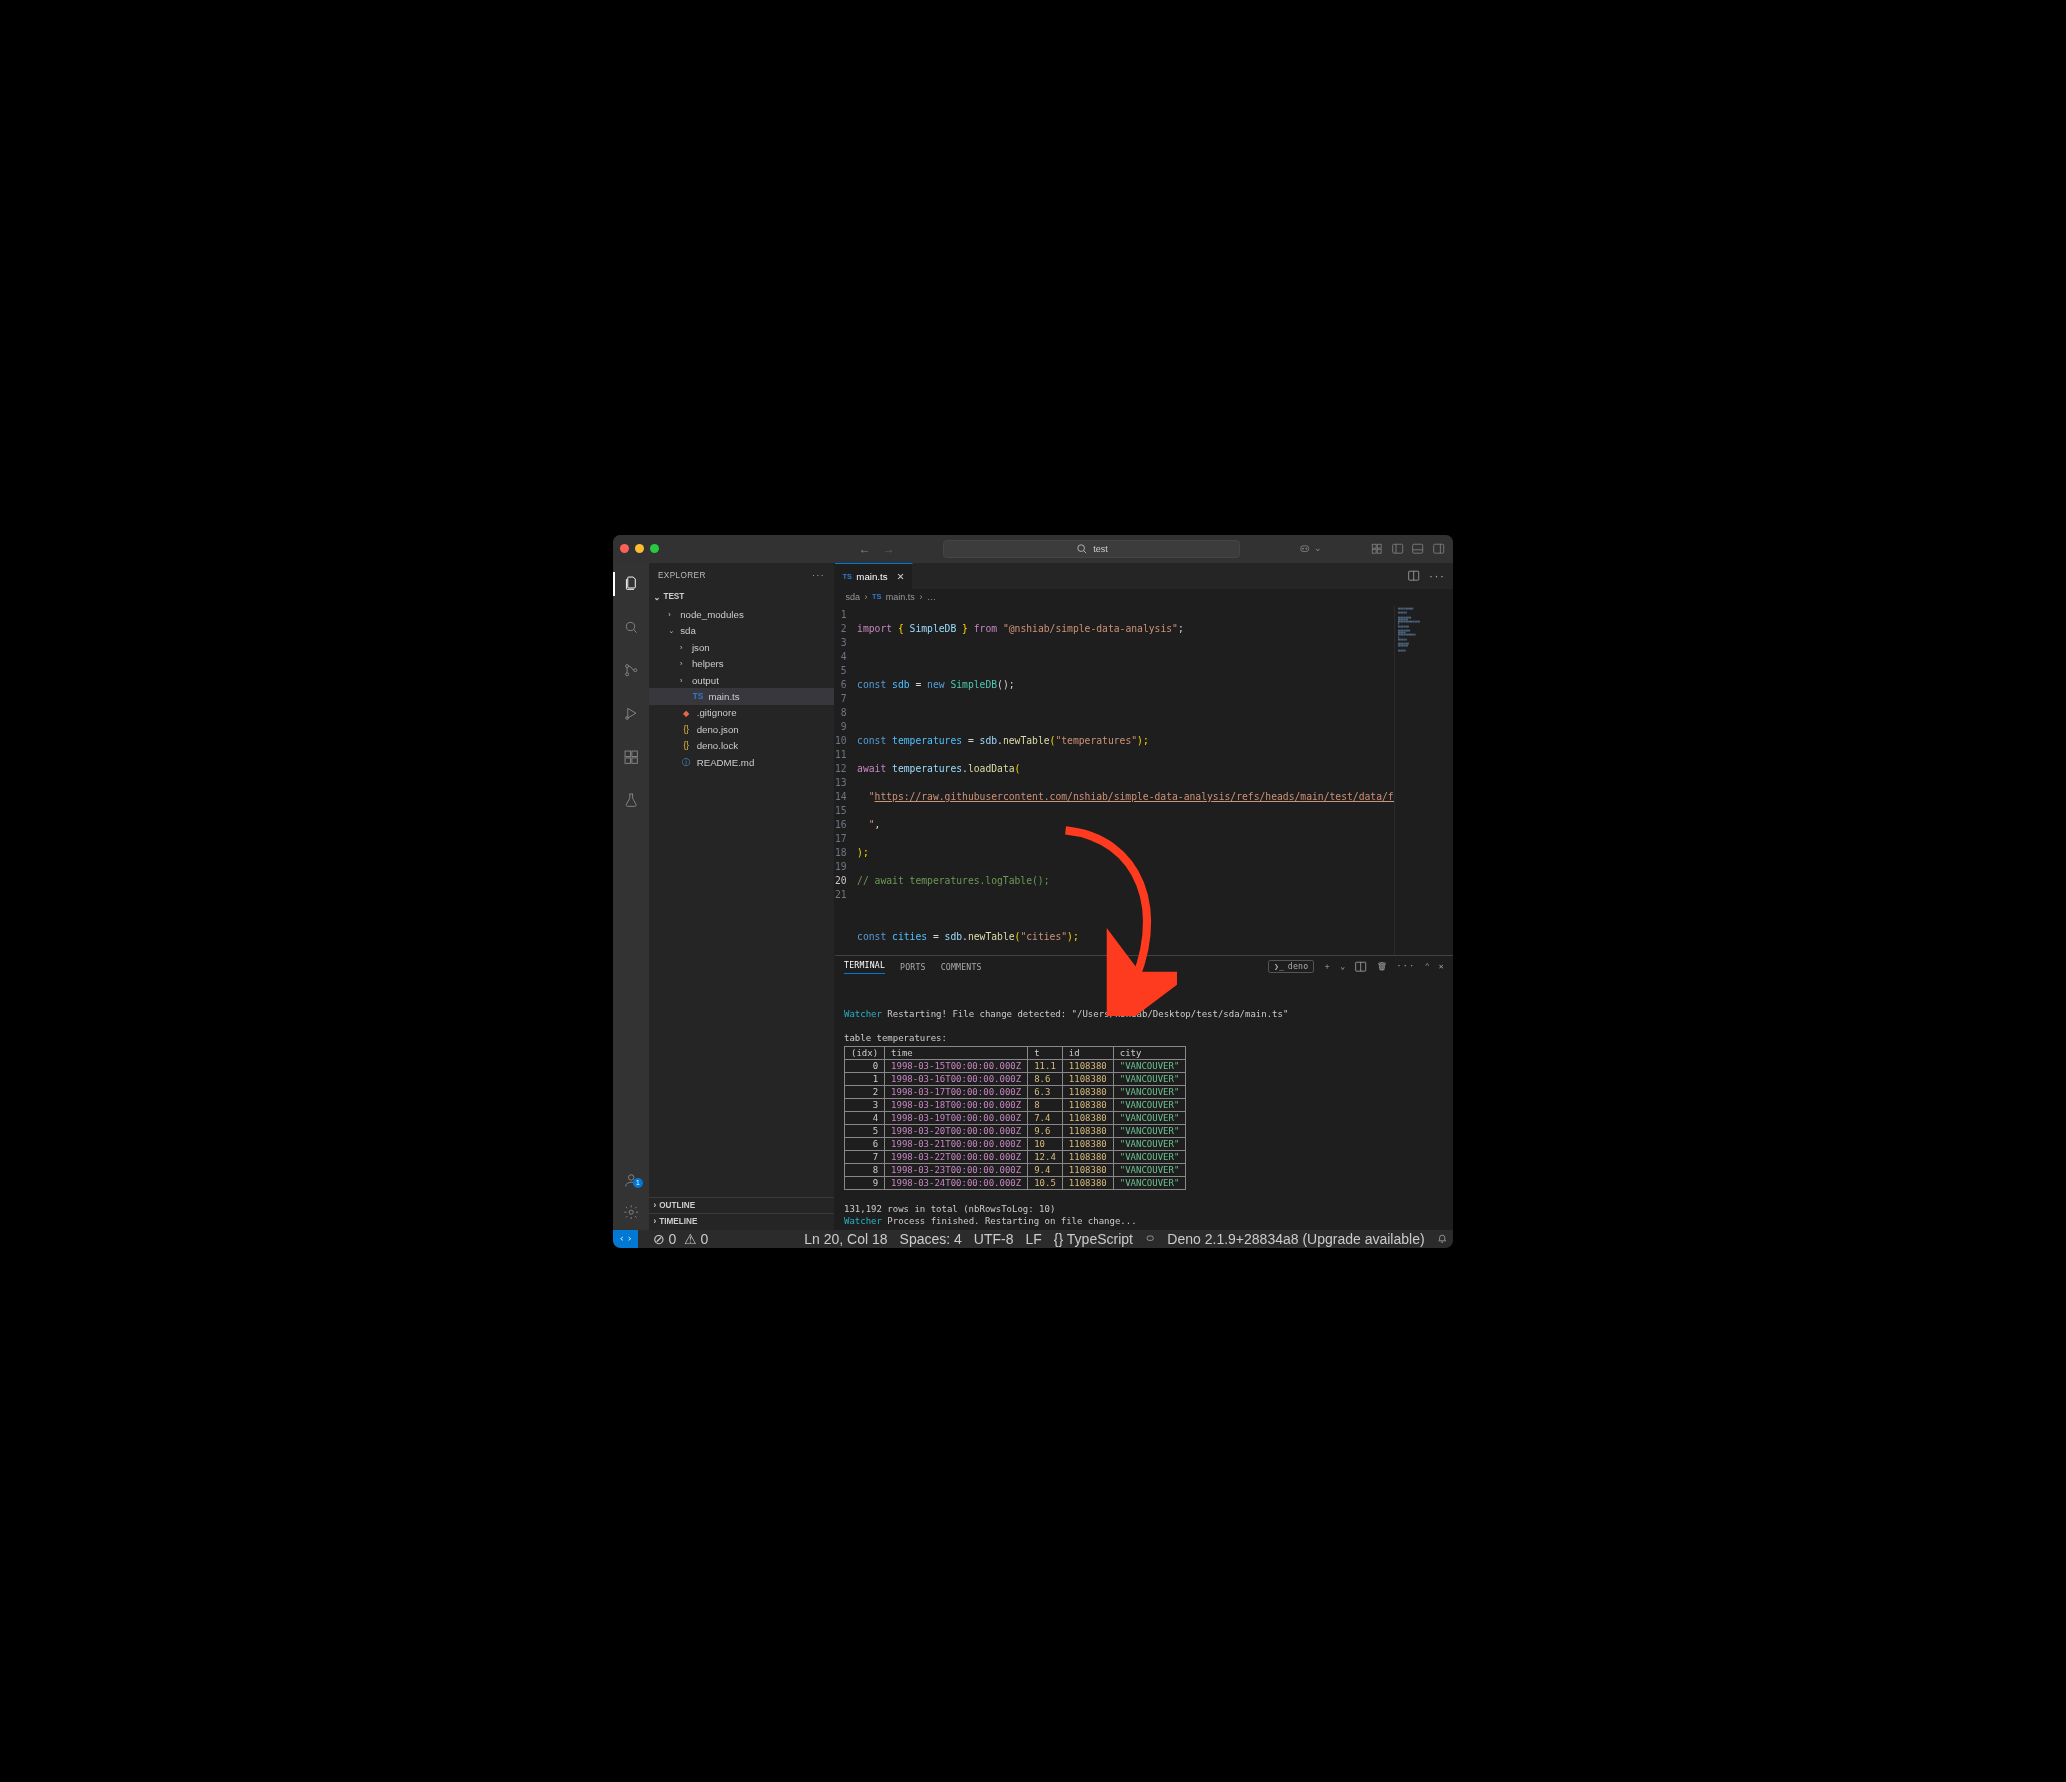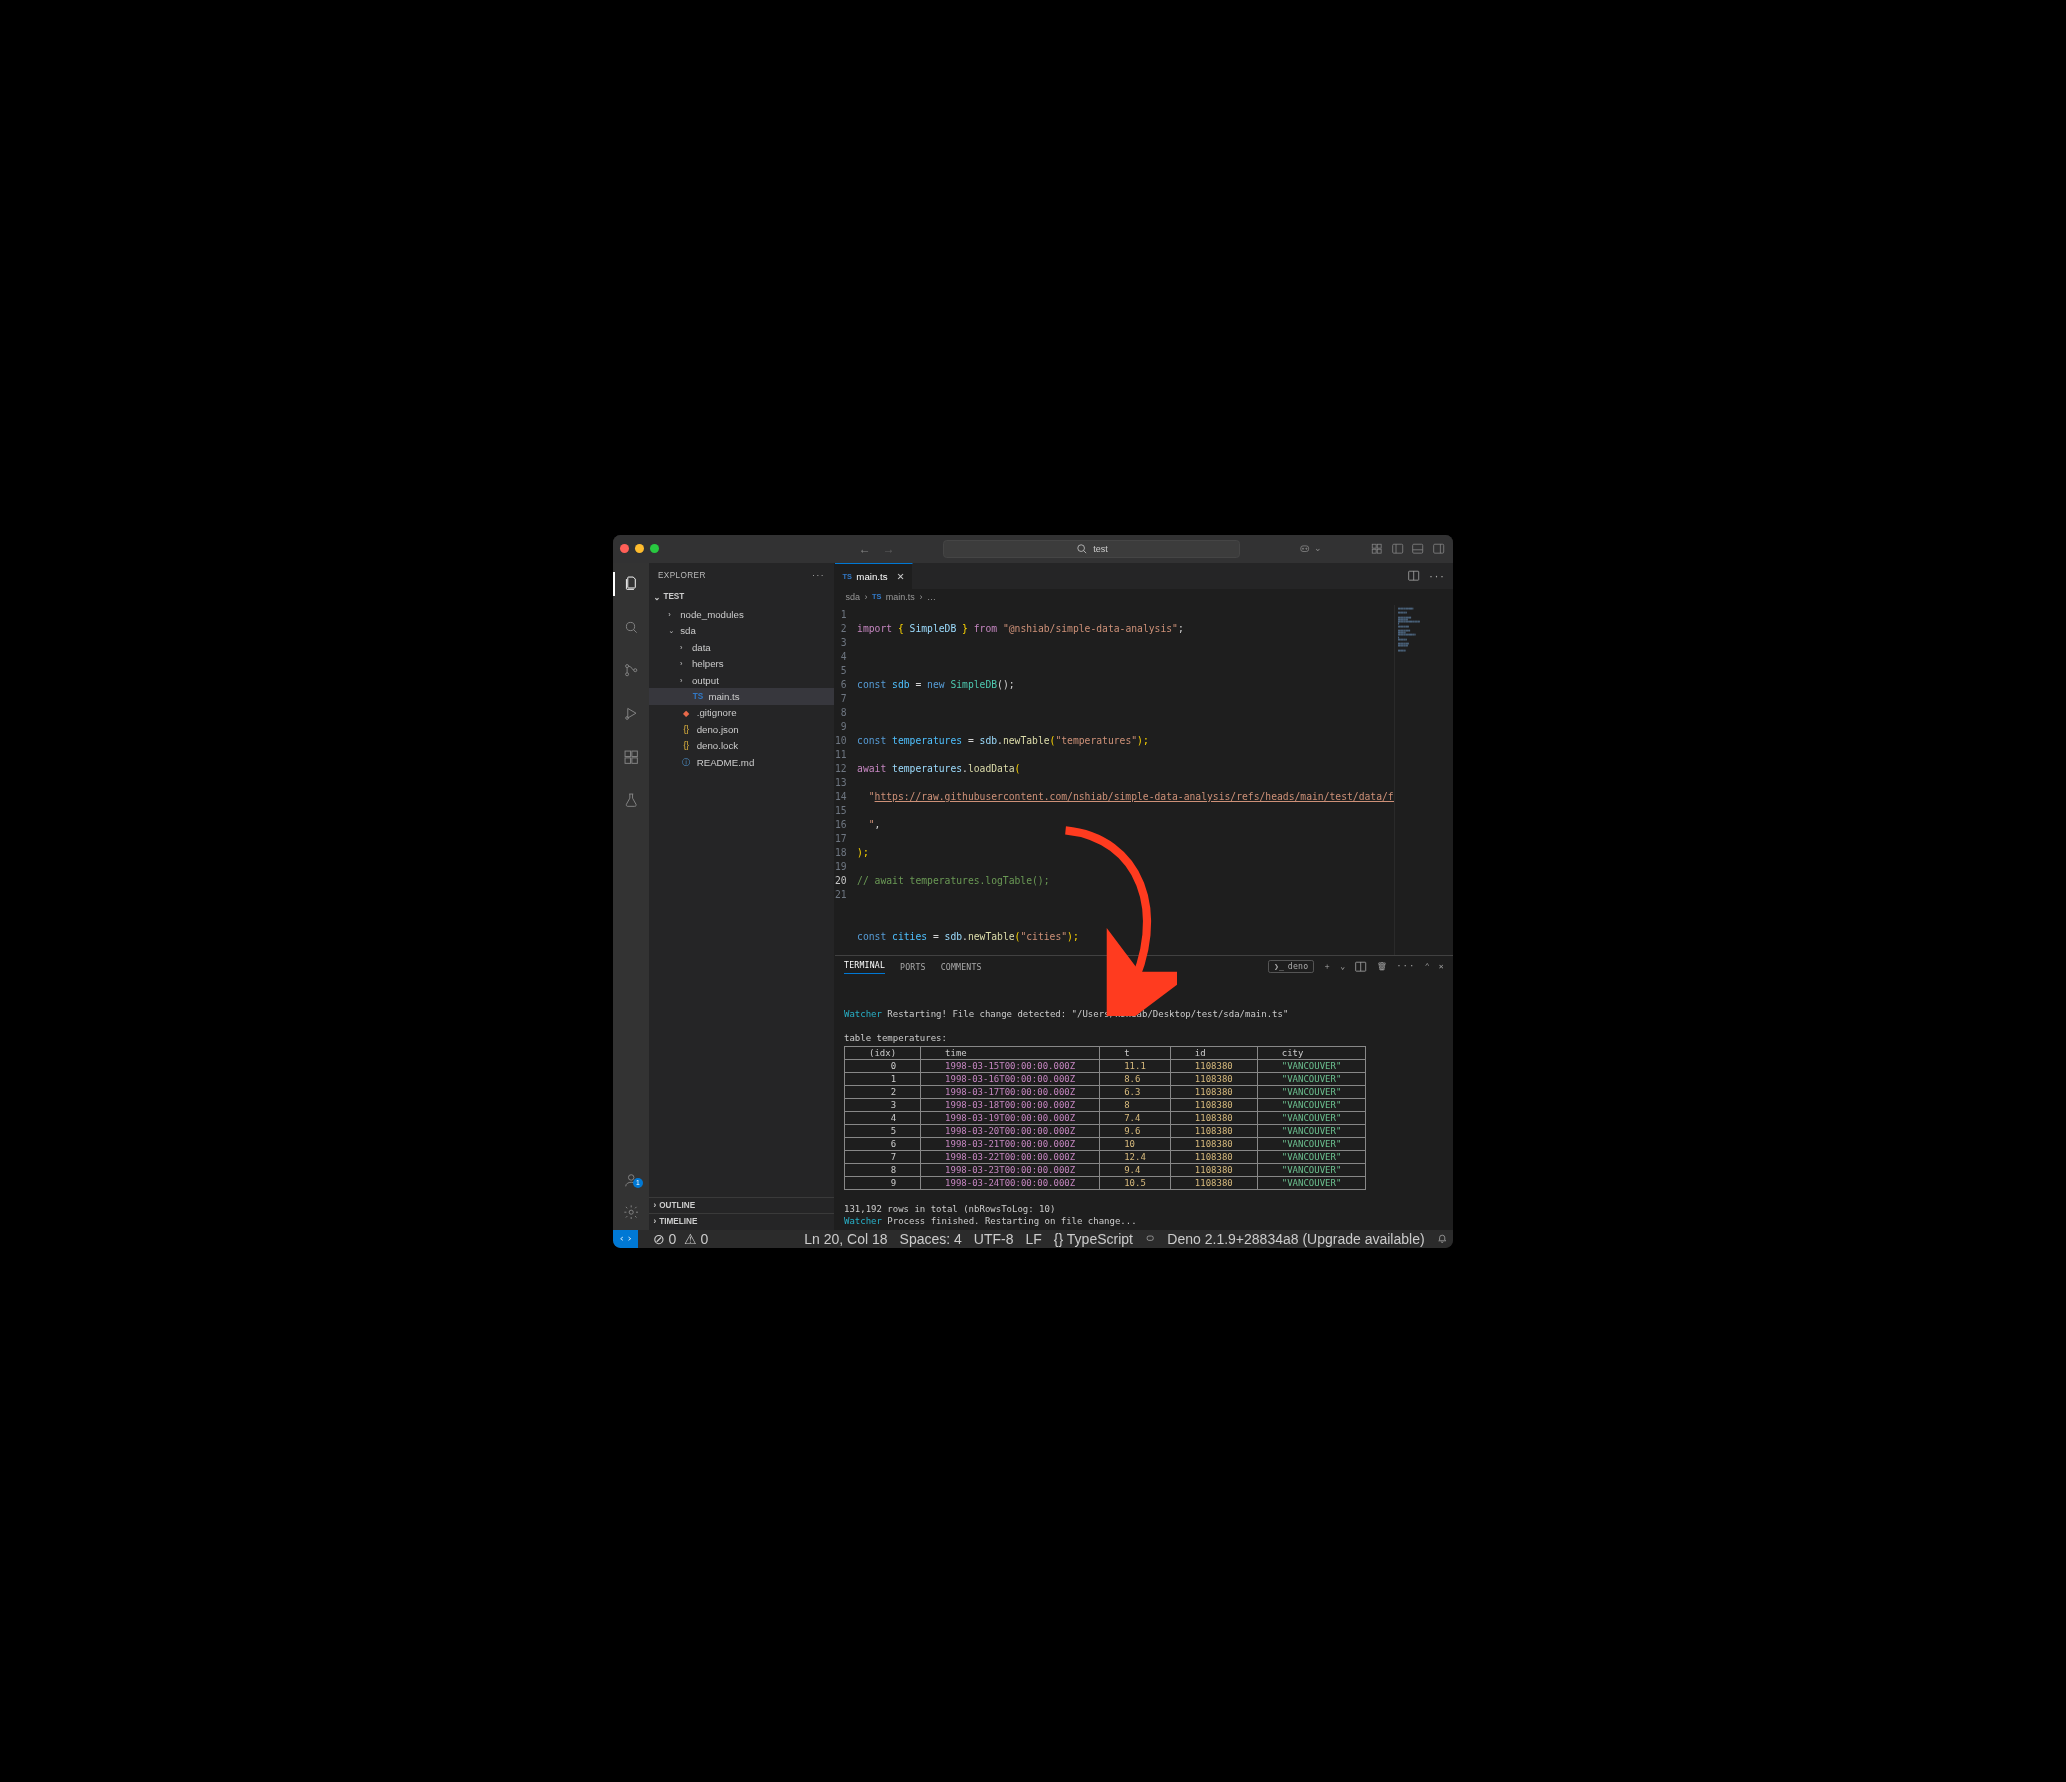--- a/index.html
+++ b/index.html
@@ -246,21 +246,21 @@
     white-space:pre;
   }
   .tc-watch { color:#28b0c7; }
   .tc-dim { color:#ccc; }
   .tc-date { color:#c586c0; }
   .tc-num { color:#d7ba7d; }
   .tc-str { color:#6bbf8f; }
   table.term-table { border-collapse:collapse; margin:1.5px 0;}
   table.term-table td, table.term-table th {
     border:0.7px solid #888;
-    padding:0 24px;
+    padding:0 6px;
     text-align:left;
     font-weight:normal;
     height:12px;
   }
   table.term-table th { color:#ccc;}
   table.term-table td.idx { text-align:right;color:#ccc;}
   
   .statusbar {
     height:18px;
     background:#2b2b2b;
@@ -404,21 +404,21 @@
         <div class="tree-item indent-1">
             <span class="chev">›</span>
             <span>node_modules</span>
           </div>
         <div class="tree-item indent-1">
             <span class="chev">⌄</span>
             <span>sda</span>
           </div>
         <div class="tree-item indent-2">
             <span class="chev">›</span>
-            <span>data</span>
+            <span>json</span>
           </div>
         <div class="tree-item indent-2">
             <span class="chev">›</span>
             <span>helpers</span>
           </div>
         <div class="tree-item indent-2">
             <span class="chev">›</span>
             <span>output</span>
           </div>
         <div class="tree-item indent-2 selected">

